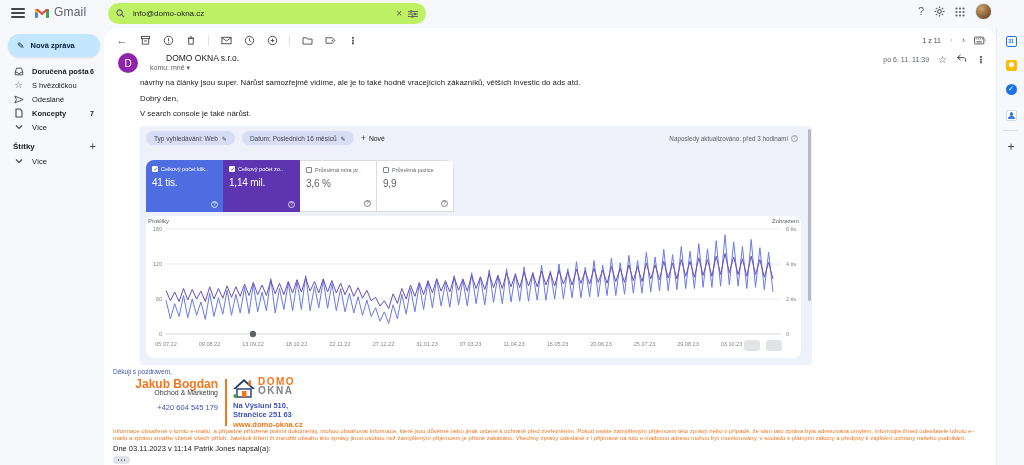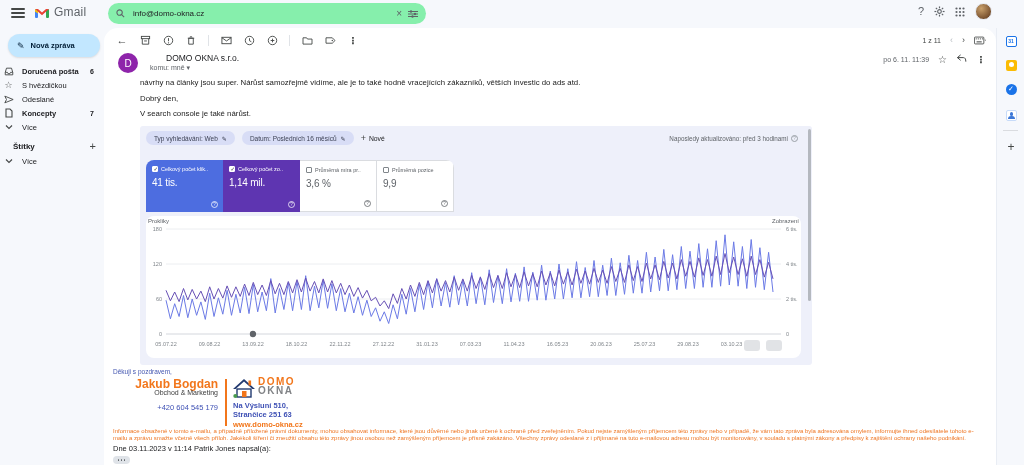--- a/index.html
+++ b/index.html
@@ -5,21 +5,21 @@
   html,body{margin:0;padding:0;background:#e9ecf2;}
   *{box-sizing:border-box;font-family:"Liberation Sans","DejaVu Sans",sans-serif;}
   .stage{position:relative;width:1024px;height:465px;background:#f6f8fc;overflow:hidden;}
 
   
   .topbar{position:absolute;left:0;top:0;width:1024px;height:28px;background:#f6f8fc;}
   .burger{position:absolute;left:11px;top:8px;width:14px;height:10px;cursor:pointer;}
   .burger i{display:block;height:1.6px;background:#444746;margin-bottom:2.6px;border-radius:1px;}
   .gmail-logo{position:absolute;left:34px;top:5px;display:flex;align-items:center;gap:4px;}
   .gmail-logo .word{font-size:12px;color:#5f6368;letter-spacing:.2px;}
-  .searchbar{position:absolute;left:108px;top:3px;width:318px;height:21px;background:#86efac;border-radius:11px;display:flex;align-items:center;padding:0 8px;gap:6px;}
+  .searchbar{position:absolute;left:108px;top:3px;width:318px;height:21px;background:#bef264;border-radius:11px;display:flex;align-items:center;padding:0 8px;gap:6px;}
   .searchbar input{flex:1;border:0;background:transparent;outline:none;font-size:8px;color:#202124;}
   .tb-right{position:absolute;right:32px;top:3px;display:flex;align-items:center;gap:10px;}
   .glyph{color:#5f6368;font-size:10px;line-height:1;}
   .avatar-photo{width:17px;height:17px;border-radius:50%;background:radial-gradient(circle at 35% 30%,#c9a06b,#7a5230 70%,#4c3015);border:1px solid #e4e7ee;}
 
   
   .rail{position:absolute;right:0;top:28px;width:28px;bottom:0;background:#f6f8fc;border-left:1px solid #e9edf4;}
   .rail .ric{position:absolute;left:7px;width:14px;height:14px;display:flex;align-items:center;justify-content:center;cursor:pointer;}
   .rail hr{position:absolute;left:6px;width:15px;border:0;border-top:1px solid #dadce0;margin:0;}
   .cal-sq{width:11px;height:11px;border:1.5px solid #1a73e8;border-radius:2px;background:#fff;color:#1a73e8;font-size:5px;font-weight:bold;display:flex;align-items:center;justify-content:center;}
@@ -29,21 +29,21 @@
   .cont-ci{width:11px;height:11px;border-radius:2px;background:#fff;border:1px solid #c7dbf9;position:relative;}
   .cont-ci::before{content:"";position:absolute;left:3.2px;top:1.5px;width:3.6px;height:3.6px;border-radius:50%;background:#3c78d8;}
   .cont-ci::after{content:"";position:absolute;left:1.8px;top:5.6px;width:6.4px;height:3.4px;border-radius:3px 3px 0 0;background:#3c78d8;}
 
   
   .sidebar{position:absolute;left:0;top:28px;width:104px;bottom:0;background:#f6f8fc;}
   .compose{position:absolute;left:8px;top:6px;width:92px;height:23px;background:#c2e7ff;border-radius:12px;display:flex;align-items:center;gap:6px;padding:0 9px;cursor:pointer;box-shadow:0 1px 2px rgba(60,64,67,.15);}
   .compose .pen{font-size:9px;color:#001d35;}
   .compose .lbl{font-size:7.5px;font-weight:bold;color:#001d35;text-align:right;}
   .nav{position:absolute;left:0;top:36px;width:104px;}
-  .nav-item{height:14px;display:flex;align-items:center;padding:0 10px 0 3px;border-radius:0 8px 8px 0;cursor:pointer;}
+  .nav-item{height:14px;display:flex;align-items:center;padding:0 10px 0 13px;border-radius:0 8px 8px 0;cursor:pointer;}
   .nav-item .nico{width:11px;height:11px;margin-right:8px;flex:none;display:flex;align-items:center;justify-content:center;color:#444746;font-size:9px;}
   .nav-item .ntxt{flex:1;font-size:7.5px;color:#202124;white-space:nowrap;}
   .nav-item .ncount{font-size:7px;color:#202124;}
   .nav-item.bold .ntxt,.nav-item.bold .ncount{font-weight:bold;}
   .labels-hd{position:absolute;left:13px;right:8px;top:112px;display:flex;align-items:center;justify-content:space-between;}
   .labels-hd .ltxt{font-size:8px;font-weight:bold;color:#202124;}
   .labels-hd .plus{font-size:11px;color:#444746;cursor:pointer;}
   .more2{position:absolute;left:0;top:126px;width:104px;}
 
   

